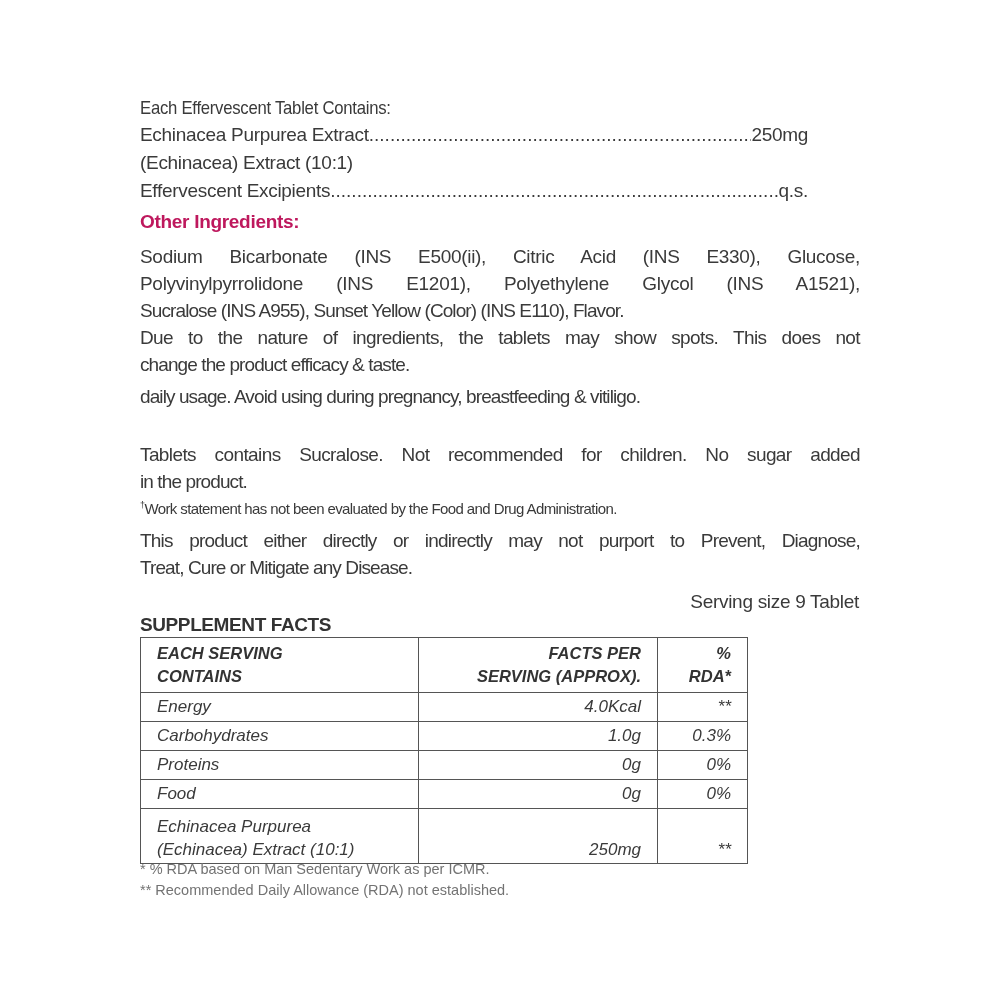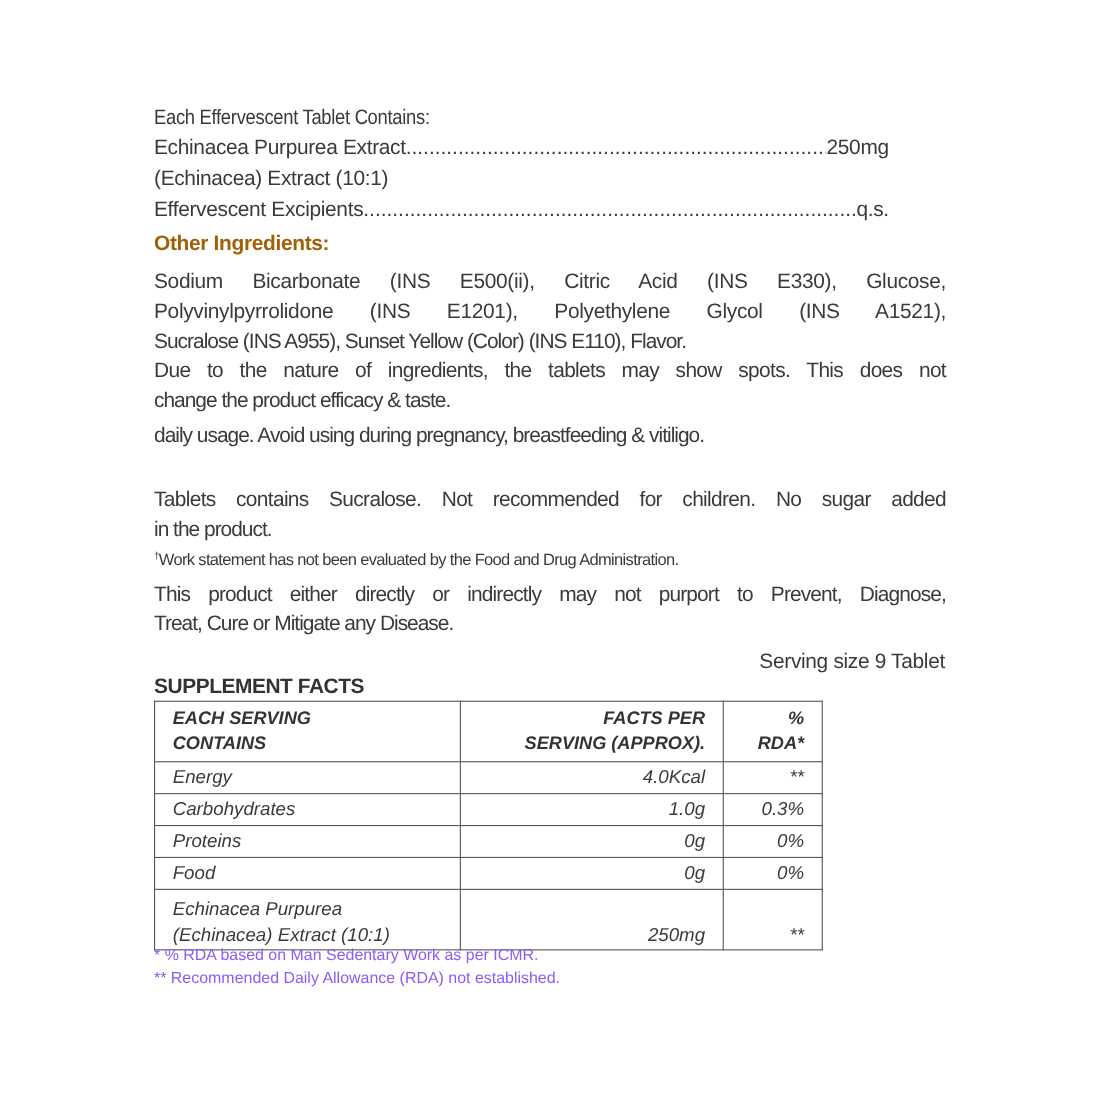--- a/index.html
+++ b/index.html
@@ -4,26 +4,26 @@
 <style>
   html, body { margin: 0; padding: 0; }
   body {
     width: 1000px; height: 1000px; background: #ffffff; position: relative;
     font-family: "Liberation Sans Narrow", "Liberation Sans", sans-serif;
     color: #3a3a3a; overflow: hidden;
   }
   .abs { position: absolute; white-space: nowrap; }
   .txt { font-size: 19px; letter-spacing: -0.3px; transform-origin: left top; }
   .narrow { transform: scaleX(0.88); transform-origin: left top; display: inline-block; }
-  .bold { font-weight: bold; color: #a16207; }
+  .bold { font-weight: bold; color: #be185d; }
   .justw { text-align: justify; text-align-last: justify; display: block; }
   .dotrow { display: flex; width: 668px; align-items: baseline; }
   .dotrow .dots { flex: 1; overflow: hidden; white-space: nowrap; color: #3a3a3a; letter-spacing: 0px; }
   .small { font-size: 15px; letter-spacing: -0.4px; }
-  .foot { font-size: 14.5px; color: #8b5cf6; }
+  .foot { font-size: 14.5px; color: #737373; }
 
   table.facts {
     position: absolute; left: 140px; top: 637px; width: 608px;
     border-collapse: collapse; font-size: 17px; color: #3a3a3a; font-style: italic;
   }
   table.facts td, table.facts th { border: 1.5px solid #555; padding: 0 16px; }
   table.facts th { font-weight: bold; font-size: 16.5px; text-align: left; vertical-align: top; padding-top: 4px; color: #333; line-height: 23px; height: 50px; }
   table.facts th.r, table.facts td.r { text-align: right; }
   table.facts td { height: 28px; line-height: 28px; }
   table.facts td.tall { height: 52px; line-height: 23px; vertical-align: bottom; padding-bottom: 2px; }

